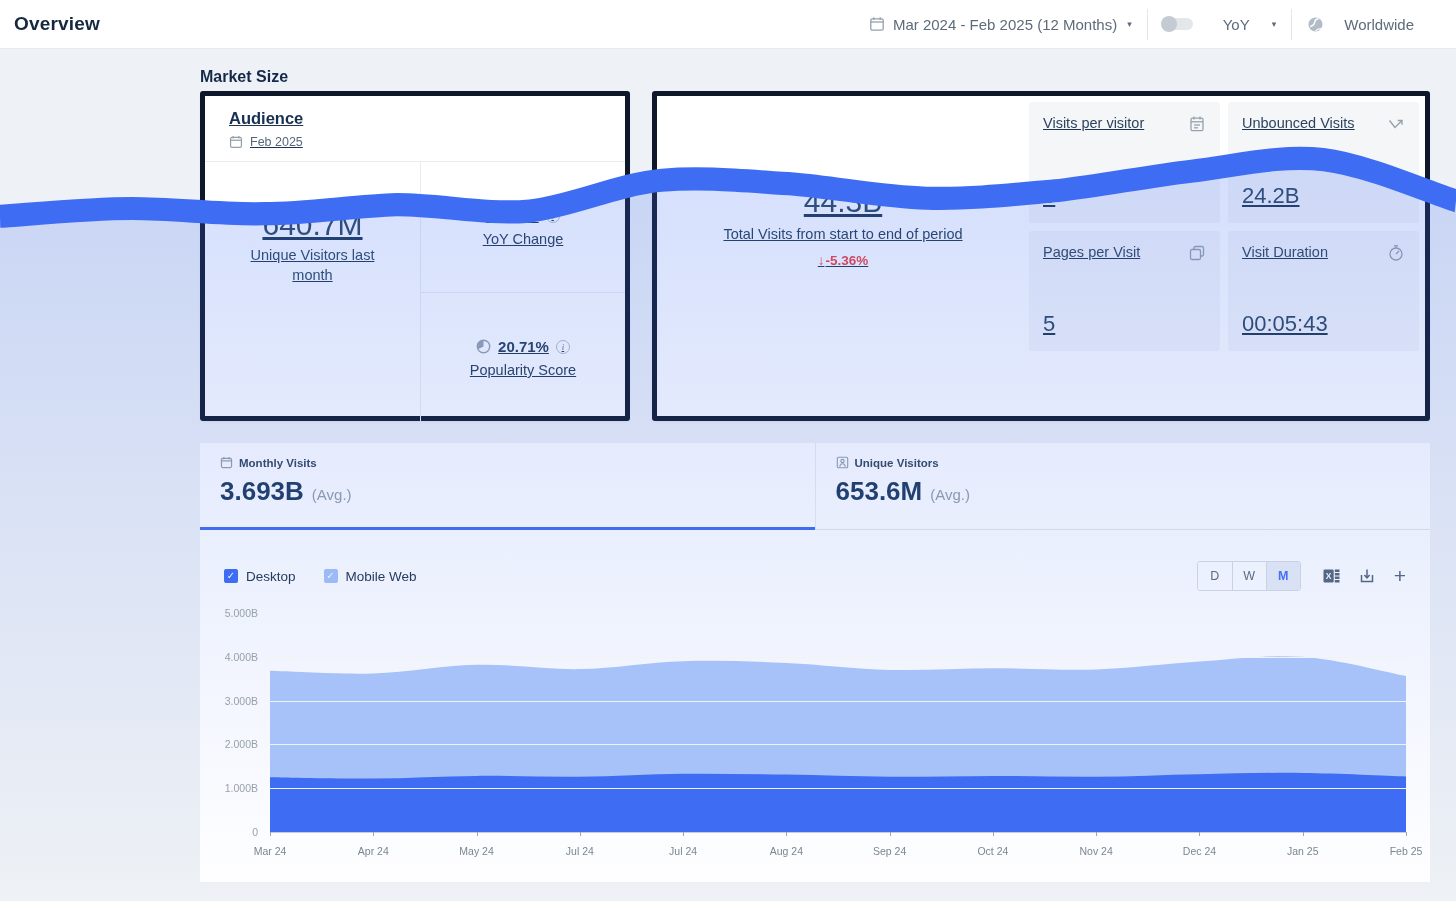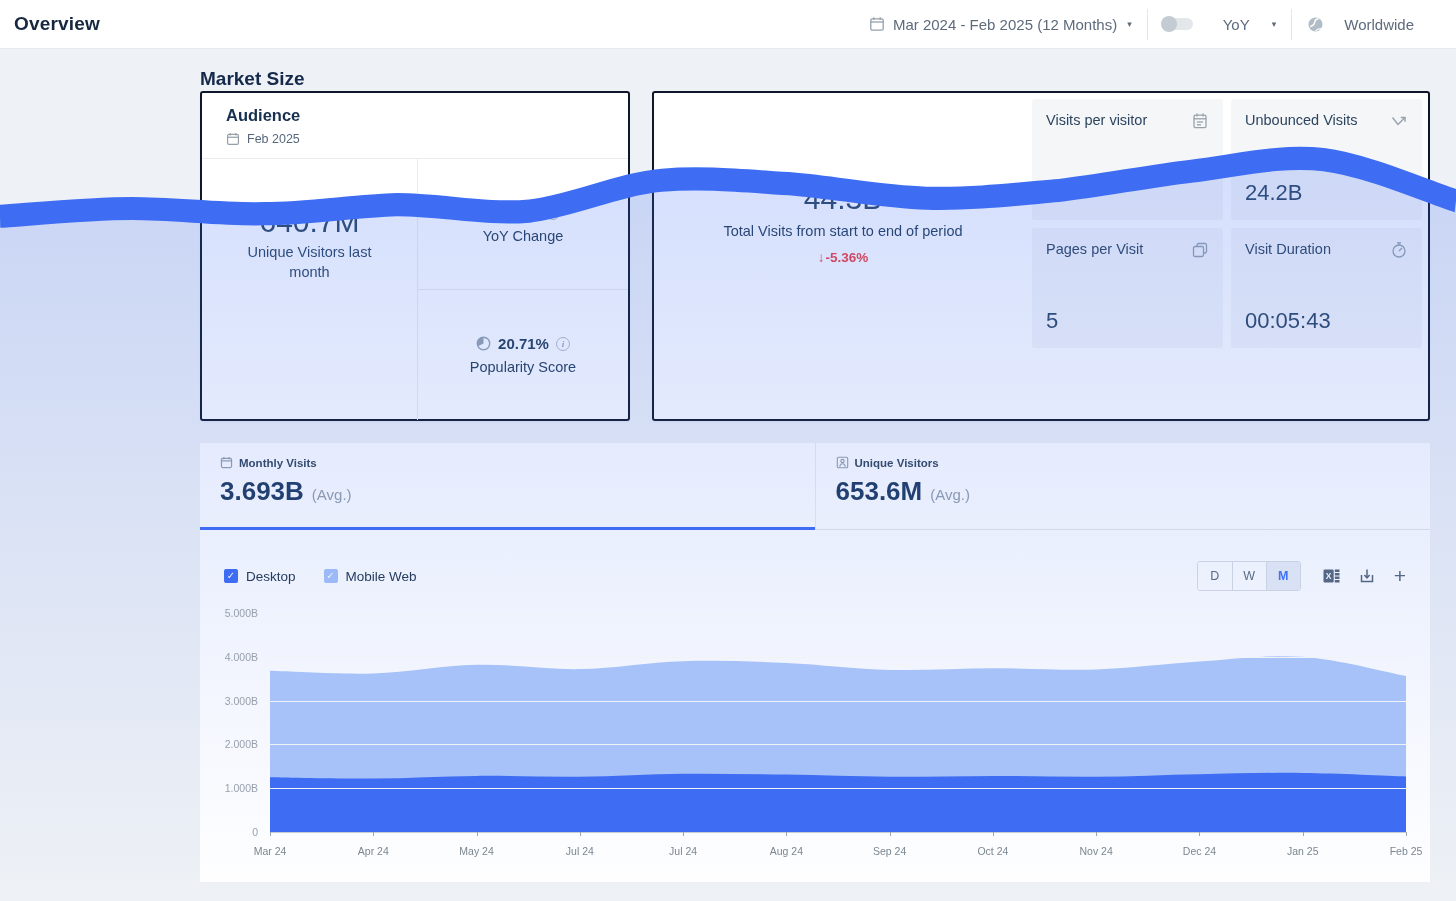--- a/index.html
+++ b/index.html
@@ -13,24 +13,24 @@
   .tb-group { display:flex; align-items:center; gap:8px; padding:0 15px; height:31px; }
   .tb-group.bordered { border-left:1px solid #e4e7ea;gap:20px; }
   .tb-text { font-size:15px; color:#5d6b7c; white-space:nowrap; }
   .caret { font-size:9px; color:#5d6b7c; margin-left:2px; }
   .toggle { width:30px; height:12px; border-radius:7px; background:#e3e7ea; position:relative; cursor:pointer; }
   .toggle .knob { position:absolute; left:-2px; top:-2px; width:16px; height:16px; border-radius:50%; background:#c4cbd2; }
   .icon { display:inline-flex; align-items:center; justify-content:center; }
 
   
   .content { padding:0 26px 0 200px; }
-  .section-title { font-size:19px; font-weight:700; color:#15294b; padding:19px 0 0 0; height:42px; }
+  .section-title { font-size:16px; font-weight:700; color:#15294b; padding:19px 0 0 0; height:42px; }
 
   .cards-row { display:flex; gap:22px; }
-  .card { background:#fff; border:2px solid #0f172a; border-radius:3px; box-shadow:0 1px 2px rgba(20,40,70,.05); }
+  .card { background:#fff; border:5px solid #0f172a; border-radius:3px; box-shadow:0 1px 2px rgba(20,40,70,.05);text-decoration:underline; }
   .audience-card { width:430px; height:330px; }
   .keysizing-card { flex:1; height:330px; }
   .card-header { padding:13px 24px 12px; border-bottom:1px solid #e9ecef; }
   .card-title { font-size:16.5px; font-weight:700; color:#17304f; display:flex; align-items:center; gap:8px; }
   .card-period { margin-top:7px; display:flex; align-items:center; gap:7px; font-size:12.5px; color:#56677b; }
 
   .aud-body { display:flex; height:261px; }
   .aud-left { width:216px; border-right:1px solid #e9ecef; display:flex; flex-direction:column; align-items:center; }
   .aud-num { margin-top:46px; font-size:30px; font-weight:500; color:#2a4663; }
   .aud-label { margin-top:4px; font-size:14.5px; color:#2a4663; text-align:center; width:160px; line-height:1.35; }

